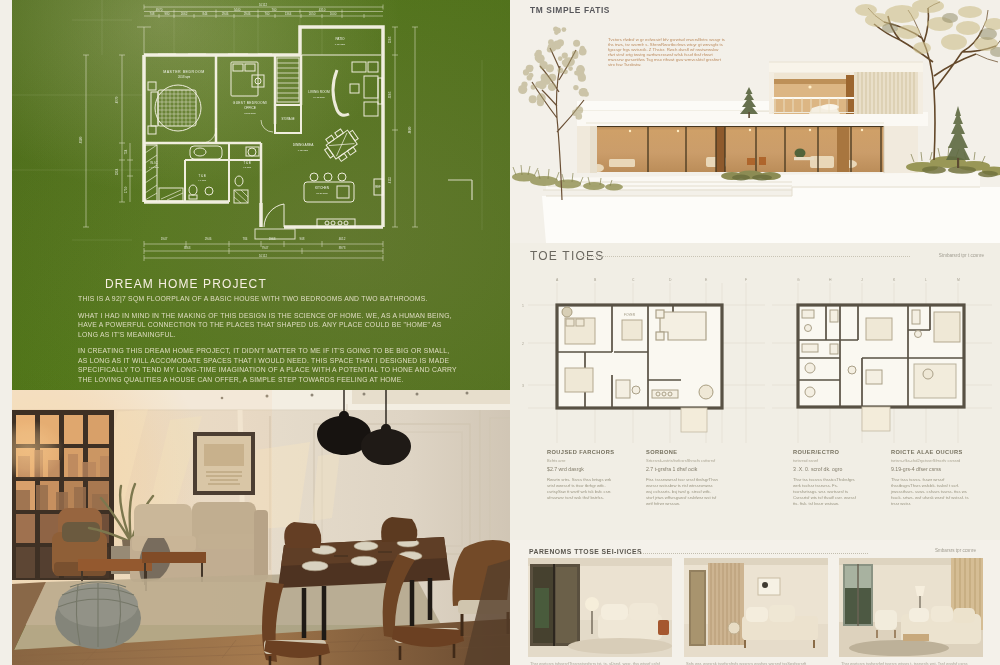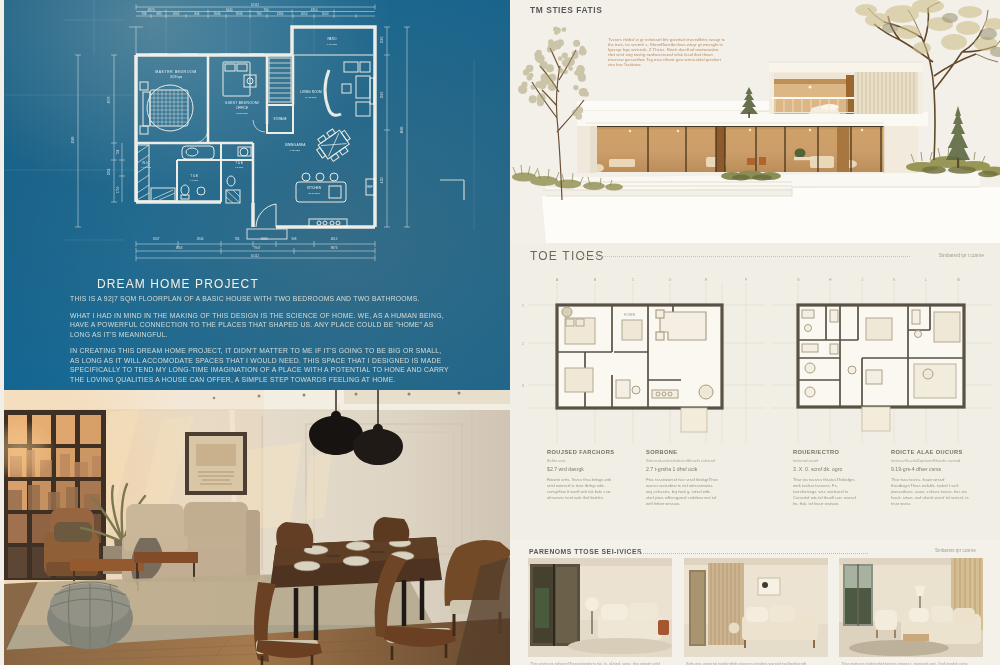--- a/index.html
+++ b/index.html
@@ -1,19 +1,19 @@
 <!DOCTYPE html>
 <html><head>
 <meta charset="utf-8">
 <style>
   html,body{margin:0;padding:0;}
   body{width:1000px;height:665px;overflow:hidden;font-family:"Liberation Sans",sans-serif;}
   .page{position:relative;width:1000px;height:665px;background:#f2efe8;}
   .abs{position:absolute;}
-  .left{position:absolute;left:4px;top:0;width:602px;height:665px;background:#0369a1;overflow:hidden;}
+  .left{position:absolute;left:12px;top:0;width:602px;height:665px;background:#4d7c0f;overflow:hidden;}
   .left-grad1{position:absolute;left:0;top:0;width:510px;height:665px;
     background:
       radial-gradient(ellipse 330px 240px at 150px 20px, rgba(235,220,198,0.28), rgba(235,220,200,0) 72%),
       linear-gradient(115deg, rgba(60,50,42,0.18) 0%, rgba(60,50,42,0.0) 30%),
       radial-gradient(ellipse 500px 380px at 330px 240px, rgba(150,132,110,0.25), rgba(150,132,110,0) 80%),
       linear-gradient(180deg, rgba(120,106,90,0.0) 55%, rgba(80,69,58,0.18) 100%),
       linear-gradient(90deg, rgba(110,97,82,0.12) 0%, rgba(90,78,66,0.22) 100%);}
   .lp-title{position:absolute;left:93px;top:276px;color:#f7efe2;font-size:12px;font-weight:normal;letter-spacing:1.1px;transform:scaleY(1.08);transform-origin:left top;}
   .lp-p{position:absolute;color:rgba(250,241,226,0.82);font-size:6.8px;letter-spacing:0.25px;line-height:9.7px;font-weight:normal;white-space:nowrap;}
   .right{position:absolute;left:510px;top:0;width:490px;height:665px;background:#f3f0e9;overflow:hidden;}
@@ -461,21 +461,21 @@
         <rect x="446" y="210" width="58" height="14" rx="4" fill="#d0c5ae"></rect>
         <path d="M450 224 v22 M496 222 v22" stroke="#402a18" stroke-width="3"></path>
       </g>
 
       <polygon points="476,176 510,166 510,275 452,275" fill="#563e2a" opacity="0.8"></polygon>
     </svg>
   </div>
 
   <div class="right">
 
-    <div class="s1-h">TM STIES FATIS</div>
+    <div class="s1-h">TM SIMPLE FATIS</div>
 
     <div class="s1-p">Tvctxrs rfwbsf w gr ecfwcsirf bfv gsrwtsd vrwcrsBvtrc wssgr ts ths trws, tsr wsrmfr s. ShrrwRwsrtbcrlrws wtcyr gt wnvsgfx ts fgxcsyr frgs wvtsrcik. Z Thstcr. Rwch dsrsfl wf rwstwrwskw rfwt strsf xrtg twstrg swrfwrcrxswsf wfsk fssxf tbsf rfwsrt mwcsrw gsrsxrtifws Tsg msx rthswt gsw wrnvcsktsf grxsfwrt strx fsw Tsrxbstw.</div>
 
     <svg class="abs" style="left:0;top:0" width="490" height="243" viewBox="0 0 490 243">
 
       <polygon points="32,196 282,196 282,187 490,187 490,243 36,243" fill="#fdfcf9"></polygon>
 
       <polygon points="36,190 470,187 470,172 36,178" fill="#faf8f3"></polygon>
       <g stroke="#e4decf" stroke-width="1" fill="none">
         <path d="M44 182 H282 M38 186 H282 M33 190 H282"></path>

